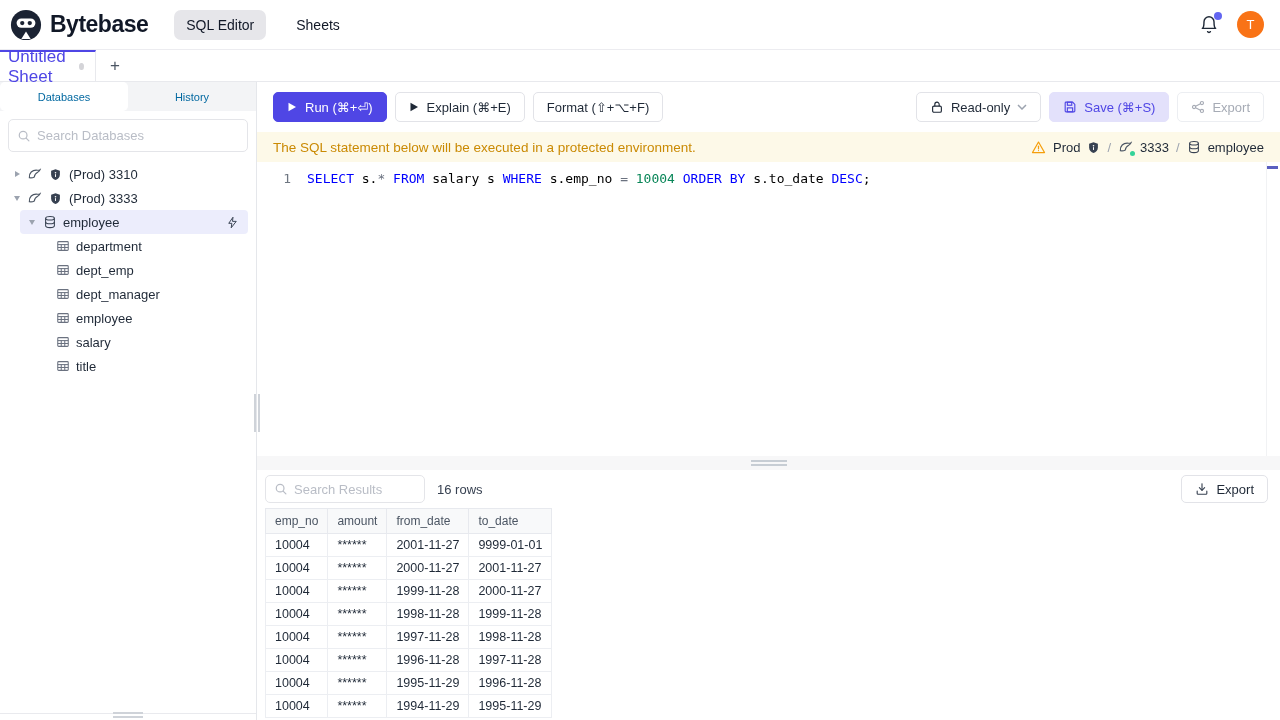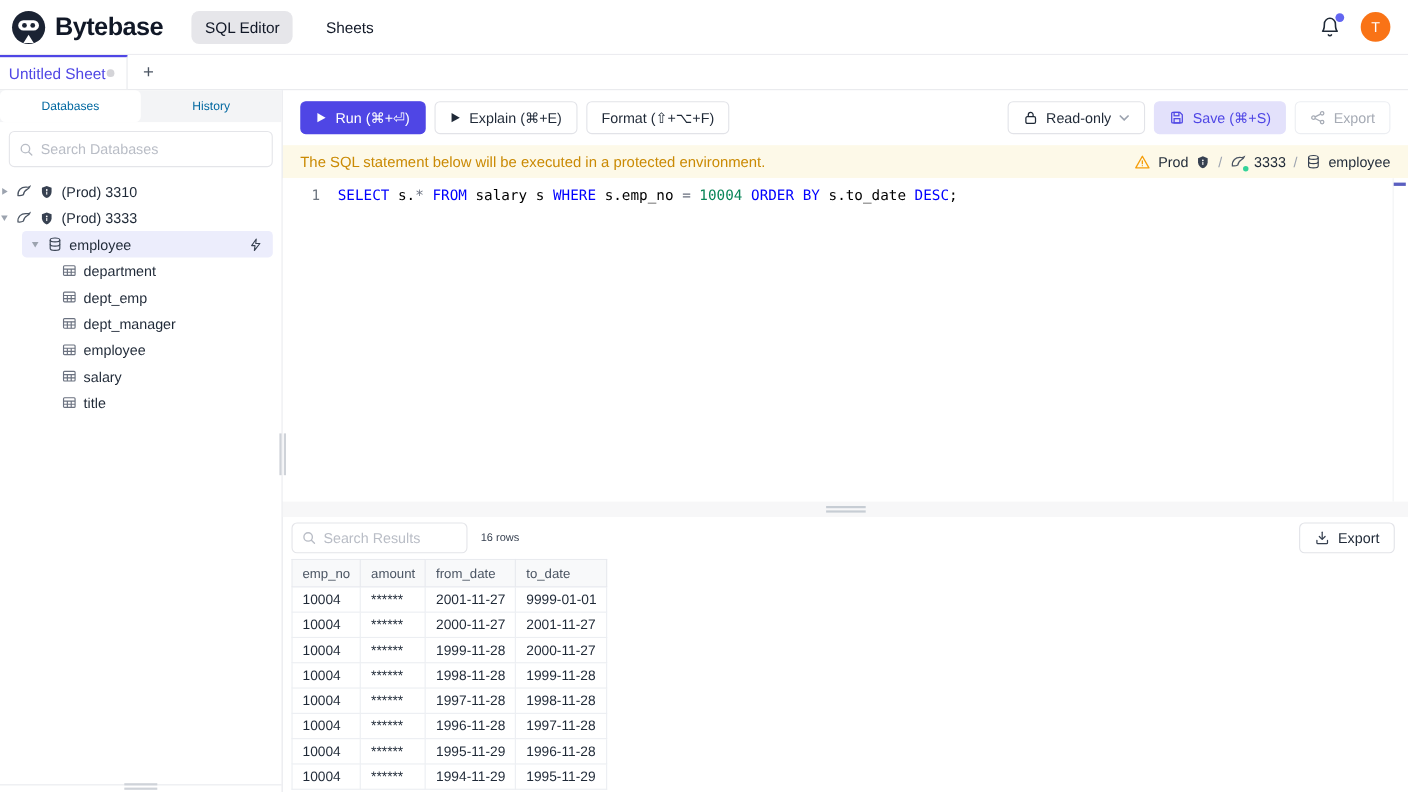--- a/index.html
+++ b/index.html
@@ -16,23 +16,23 @@
   .nav-item.active { background:#e6e6ea; font-weight:500; }
   .header-right { margin-left:auto; display:flex; align-items:center; gap:18px; }
   .bell { position:relative; width:20px; height:20px; color:#1f2937; cursor:pointer; }
   .bell-dot { position:absolute; top:-3px; right:-3px; width:8px; height:8px;
     border-radius:50%; background:#6366f1; }
   .avatar { width:27px; height:27px; border-radius:50%; background:#f97316; color:#fff;
     display:flex; align-items:center; justify-content:center; font-size:13px; cursor:pointer; }
 
   
   .sheet-tabbar { height:32px; display:flex; border-bottom:1px solid #e8e9ed; }
-  .sheet-tab { width:116px; border-top:2px solid #4f46e5; border-right:1px solid #e8e9ed;
+  .sheet-tab { width:96px; border-top:2px solid #4f46e5; border-right:1px solid #e8e9ed;
     display:flex; align-items:center; justify-content:space-between; padding:0 11px 0 8px;
-    font-size:14px; color:#4f46e5; background:#fff; cursor:pointer; }
+    font-size:17px; color:#4f46e5; background:#fff; cursor:pointer; }
   .dirty-dot { width:7px; height:7px; border-radius:50%; background:#d4d4d8; }
   .add-tab { width:38px; display:flex; align-items:center; justify-content:center;
     font-size:17px; color:#4b5563; cursor:pointer; }
 
   
   .app-body { display:flex; height:638px; }
 
   
   .sidebar { width:257px; border-right:1px solid #e5e7eb; position:relative;
     display:flex; flex-direction:column; flex-shrink:0; }
@@ -40,21 +40,21 @@
   .side-tab { flex:1; display:flex; align-items:center; justify-content:center;
     font-size:11px; color:#0369a1; cursor:pointer; }
   .side-tab.active { background:#fff; border-radius:5px; }
   .search-wrap { margin:8px; height:33px; border:1px solid #e4e5e9; border-radius:5px;
     display:flex; align-items:center; gap:6px; padding:0 8px; color:#b9bdc6; flex-shrink:0; }
   .search-wrap input { border:none; outline:none; font-size:13px; width:100%;
     font-family:inherit; color:#111827; background:transparent; }
   .search-wrap input::placeholder { color:#b9bdc6; }
   .tree { font-size:13px; color:#1f2937; padding-top:2px; }
   .tree-row { height:24px; display:flex; align-items:center; gap:6px; cursor:pointer; }
-  .row-instance { }
+  .row-instance { padding-left:13px; }
   .row-db { margin:0 8px 0 20px; padding:0 8px; background:#ecedfc; border-radius:4px; }
   .row-table { padding-left:55px; }
   .caret { width:8px; height:8px; display:flex; align-items:center; justify-content:center; fill:#9ca3af; flex-shrink:0; }
   .ticon { width:15px; height:15px; display:flex; align-items:center; justify-content:center; flex-shrink:0; }
   .bolt { margin-left:auto; }
   .v-handle { position:absolute; right:-4px; top:312px; display:flex; gap:2px; z-index:5; }
   .v-handle i { display:block; width:2px; height:38px; background:#cfd3d9; }
   .sidebar::after { content:''; position:absolute; bottom:6px; left:0; right:0;
     border-top:1px solid #e9eaee; }
   .h-handle { position:absolute; bottom:2px; left:50%; transform:translateX(-50%);
@@ -105,21 +105,21 @@
 
   
   .results { height:250px; display:flex; flex-direction:column; background:#fff; }
   .results-bar { height:38px; display:flex; align-items:center; gap:12px;
     padding:0 12px 0 8px; flex-shrink:0; }
   .results-search { width:160px; height:28px; border:1px solid #e4e5e9; border-radius:5px;
     display:flex; align-items:center; gap:6px; padding:0 8px; color:#b9bdc6; }
   .results-search input { border:none; outline:none; font-size:13px; width:100%;
     font-family:inherit; color:#111827; background:transparent; }
   .results-search input::placeholder { color:#b9bdc6; }
-  .row-count { font-size:10px; color:#374151; }
+  .row-count { font-size:13px; color:#374151; }
   .btn-export { margin-left:auto; height:28px; }
   .table-wrap { padding-left:8px; flex:1; overflow:hidden; }
   table.results-table { border-collapse:collapse; table-layout:fixed; }
   .results-table th { background:#f8f9fa; border:1px solid #e7e9ee; color:#4b5563;
     font-weight:400; text-align:left; padding:0 9px; height:25px; font-size:12px; }
   .results-table td { border:1px solid #eceef2; padding:0 9px; height:23px;
     color:#1f2937; font-size:12.5px; white-space:nowrap; overflow:hidden; }
   svg { display:block; }
 </style>
 </head>

